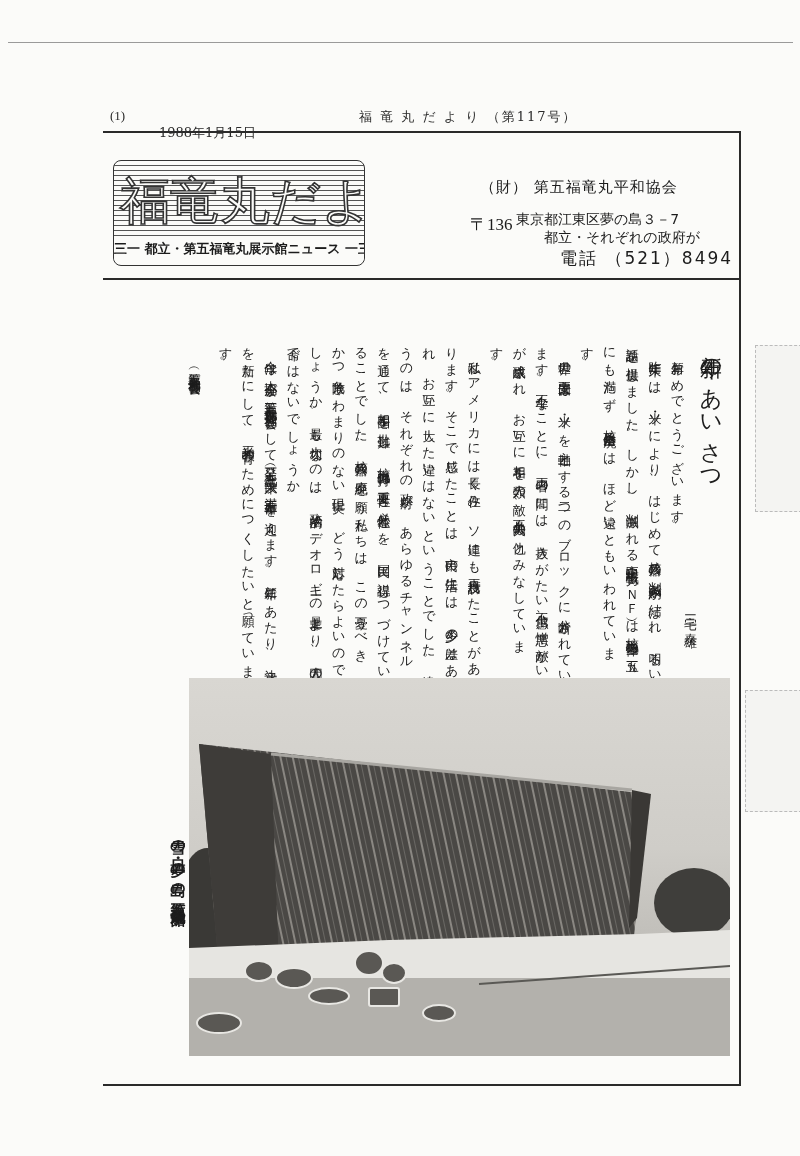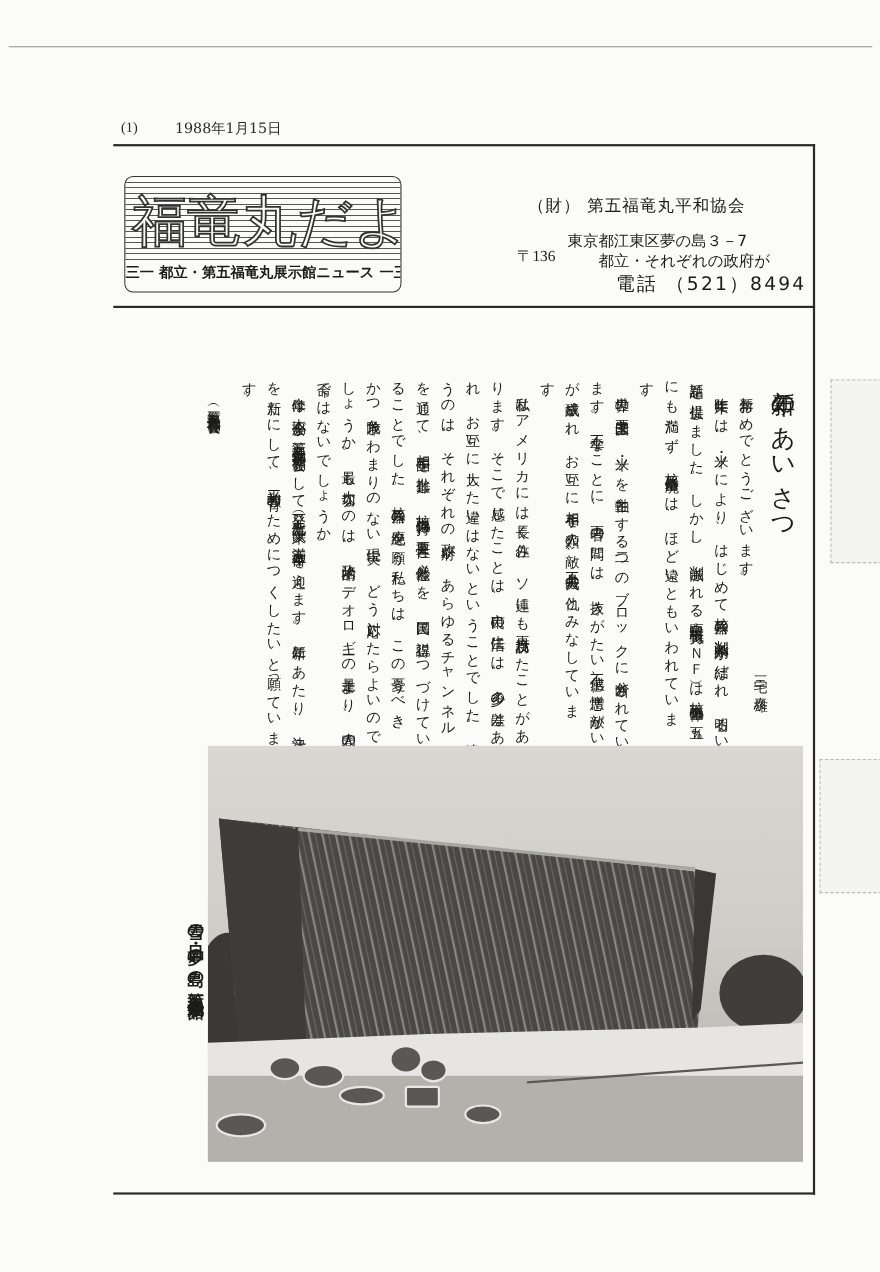--- a/index.html
+++ b/index.html
@@ -11,21 +11,21 @@
   }
   .scan-top-line {
     position: absolute; left: 8px; top: 42px; width: 785px; height: 1px;
     background: #9a9a9a;
   }
   .running-header {
     position: absolute; top: 104px; left: 104px; width: 640px; height: 24px;
     font-size: 13px; color: #2a2a2a;
   }
   .running-header .page-no { position: absolute; left: 6px; top: 4px; font-family: "Liberation Serif", serif; }
-  .running-header .date { position: absolute; left: 55px; top: 4px; letter-spacing: 0px; }
+  .running-header .date { position: absolute; left: 55px; top: 20px; letter-spacing: 0px; }
   .running-header .title { position: absolute; left: 255px; top: 4px; letter-spacing: 2px; }
 
   .frame {
     position: absolute; left: 103px; top: 131px; width: 636px; height: 951px;
     border-top: 2px solid #2a2a2a; border-right: 2px solid #2a2a2a; border-bottom: 2px solid #2a2a2a;
   }
   .header-divider {
     position: absolute; left: 103px; top: 278px; width: 638px; height: 2px; background: #2a2a2a;
   }
 
@@ -41,21 +41,21 @@
     color: #fbfbf9; -webkit-text-stroke: 1.6px #333; letter-spacing: 0px; white-space: nowrap;
   }
   .masthead .subtitle-bar {
     position: absolute; left: 0; top: 76px; width: 100%; height: 24px; background: #fbfbf9;
     font-size: 13px; line-height: 24px; text-align: center; white-space: nowrap; font-weight: bold;
     font-family: "DejaVu Sans", sans-serif;
   }
 
   .org-block { position: absolute; left: 470px; top: 178px; width: 270px; font-family: "DejaVu Sans", sans-serif; }
   .org-block .org-name { position: absolute; left: 10px; top: 0; font-size: 15px; white-space: nowrap; letter-spacing: 1px; text-align: right; }
-  .org-block .postal { position: absolute; left: 0px; top: 46px; font-size: 14px; white-space: nowrap; font-family: "Liberation Serif", serif; }
+  .org-block .postal { position: absolute; left: 0px; top: 35px; font-size: 17px; white-space: nowrap; font-family: "Liberation Serif", serif; }
   .org-block .addr1 { position: absolute; left: 46px; top: 33px; font-size: 14px; white-space: nowrap; }
   .org-block .addr2 { position: absolute; left: 74px; top: 51px; font-size: 14px; white-space: nowrap; }
   .org-block .phone { position: absolute; left: 90px; top: 69px; font-size: 17px; white-space: nowrap; letter-spacing: 2px; }
 
   
   .article {
     position: absolute; left: 118px; top: 338px; width: 610px; height: 340px;
     writing-mode: vertical-rl; -webkit-writing-mode: vertical-rl;
     font-family: "DejaVu Serif", serif;
   }
@@ -91,20 +91,21 @@
   }
 </style>
 </head>
 <body>
 
 <div class="scan-top-line"></div>
 
 <div class="running-header">
   <span class="page-no">(1)</span>
   <span class="date">1988年1月15日</span>
+  <span class="title">福 竜 丸 だ よ り （第117号）</span>
 </div>
 
 <div class="frame"></div>
 <div class="header-divider"></div>
 
 <div class="masthead">
   <div class="logo">福竜丸だより</div>
   <div class="subtitle-bar">三一 都立・第五福竜丸展示館ニュース 一三</div>
 </div>
 

